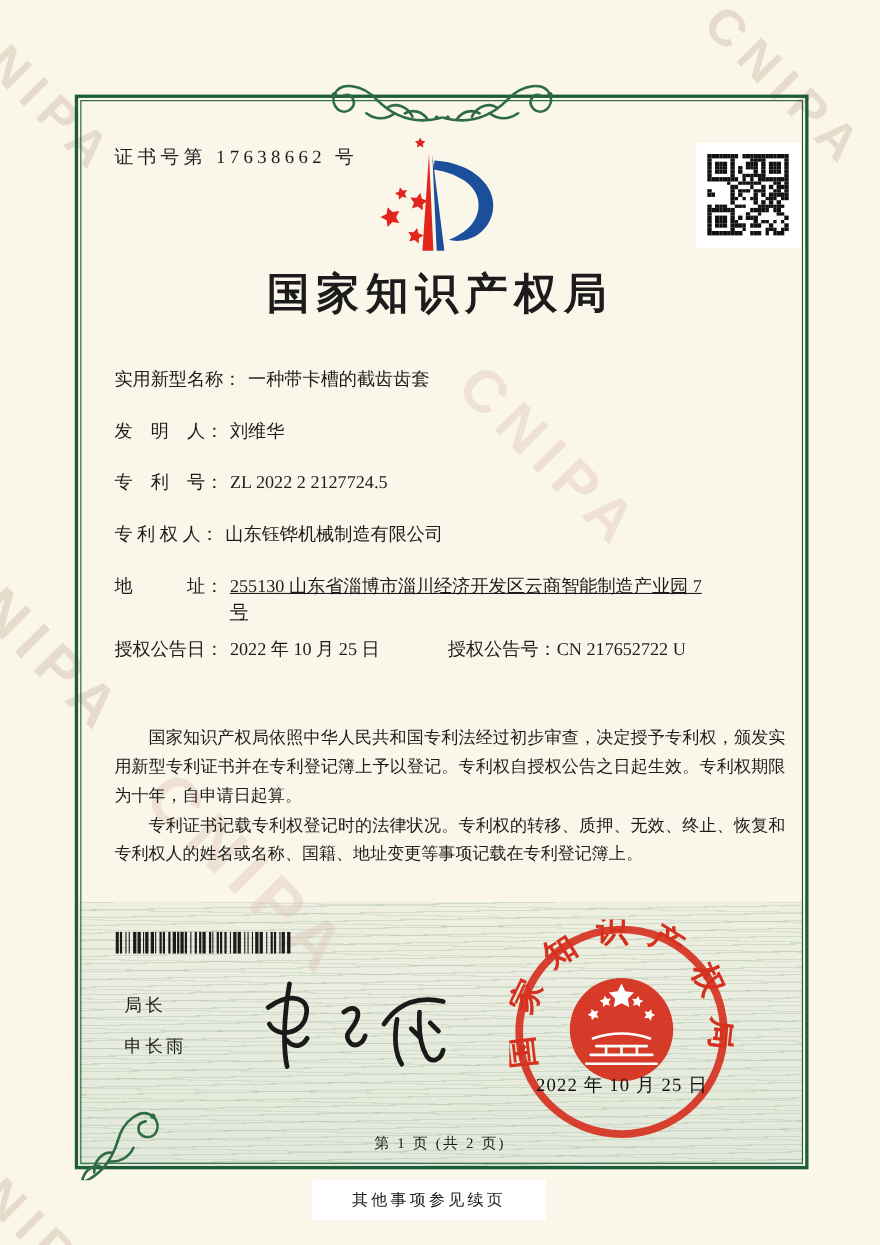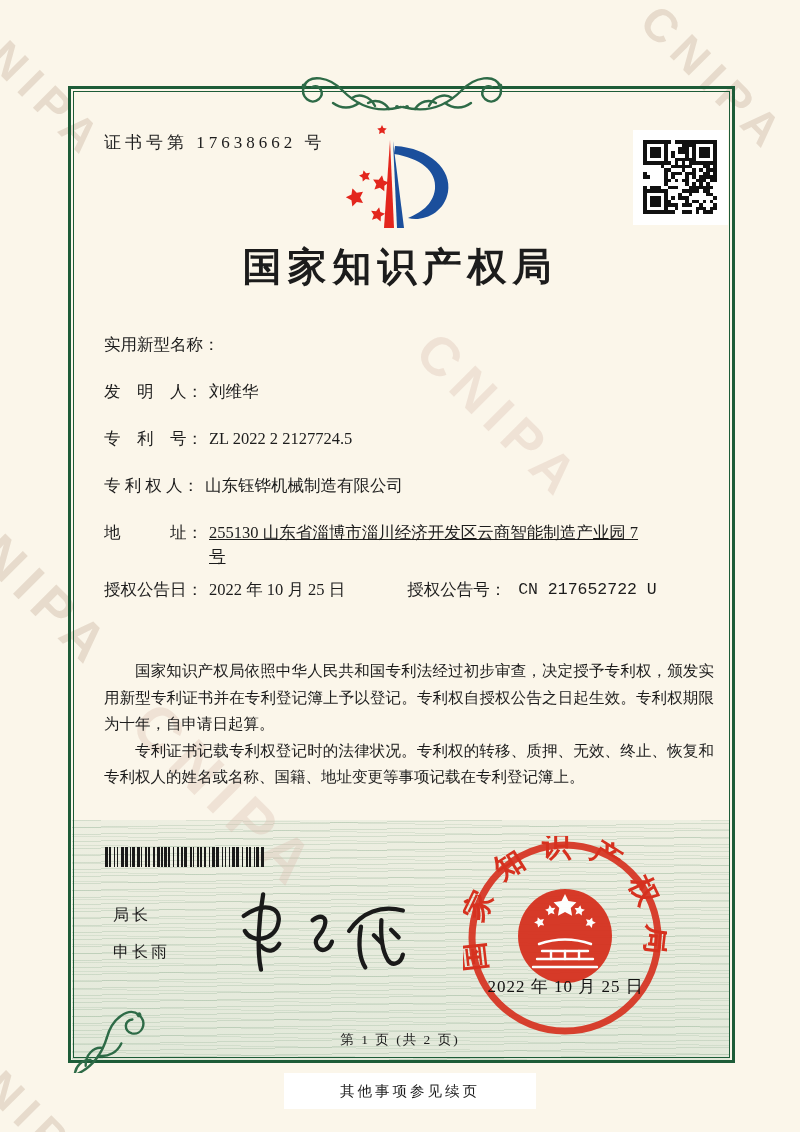--- a/index.html
+++ b/index.html
@@ -70,21 +70,21 @@
   .seal{ position:absolute; left:463px; top:836px; width:204px; height:204px; }
   .seal-date{
     position:absolute; left:478px; top:975px; width:175px; text-align:center;
     font-size:17px; letter-spacing:1px; color:#111;
   }
   .page-num{
     position:absolute; left:0; top:1031px; width:100%; text-align:center;
     font-size:13.5px; letter-spacing:2px;
   }
   .cont-box{
-    position:absolute; left:284px; top:1073px; width:252px; height:36px;
+    position:absolute; left:284px; top:1073px; width:212px; height:36px;
     background:#ffffff; text-align:center; line-height:36px; font-size:14.5px;
     letter-spacing:3px; z-index:3;
   }
   .orn{ position:absolute; z-index:3; pointer-events:none; }
   .orn-top{ left:287px; top:60px; width:230px; height:54px; }
   .orn-bl{ left:55px; top:995px; width:100px; height:78px; }
 </style>
 </head>
 <body>
 
@@ -151,20 +151,21 @@
 
     <div class="qr-patch">
       <div class="qr" id="qr"><i class="b"></i><i class="b"></i><i class="b"></i><i class="b"></i><i class="b"></i><i class="b"></i><i class="b"></i><i class="b"></i><i></i><i class="b"></i><i class="b"></i><i class="b"></i><i class="b"></i><i class="b"></i><i class="b"></i><i class="b"></i><i class="b"></i><i class="b"></i><i class="b"></i><i class="b"></i><i class="b"></i><br><i class="b"></i><i></i><i></i><i></i><i></i><i></i><i class="b"></i><i></i><i></i><i></i><i></i><i class="b"></i><i class="b"></i><i class="b"></i><i class="b"></i><i></i><i></i><i></i><i></i><i></i><i class="b"></i><br><i class="b"></i><i></i><i class="b"></i><i class="b"></i><i class="b"></i><i></i><i class="b"></i><i></i><i></i><i></i><i class="b"></i><i class="b"></i><i class="b"></i><i></i><i class="b"></i><i></i><i class="b"></i><i class="b"></i><i class="b"></i><i></i><i class="b"></i><br><i class="b"></i><i></i><i class="b"></i><i class="b"></i><i class="b"></i><i></i><i class="b"></i><i></i><i class="b"></i><i></i><i class="b"></i><i class="b"></i><i class="b"></i><i></i><i class="b"></i><i></i><i class="b"></i><i class="b"></i><i class="b"></i><i></i><i class="b"></i><br><i class="b"></i><i></i><i class="b"></i><i class="b"></i><i class="b"></i><i></i><i class="b"></i><i></i><i class="b"></i><i></i><i></i><i></i><i class="b"></i><i></i><i class="b"></i><i></i><i class="b"></i><i class="b"></i><i class="b"></i><i></i><i class="b"></i><br><i class="b"></i><i></i><i></i><i></i><i></i><i></i><i class="b"></i><i></i><i></i><i class="b"></i><i class="b"></i><i class="b"></i><i class="b"></i><i class="b"></i><i class="b"></i><i></i><i></i><i></i><i></i><i></i><i class="b"></i><br><i class="b"></i><i class="b"></i><i class="b"></i><i class="b"></i><i class="b"></i><i class="b"></i><i class="b"></i><i class="b"></i><i></i><i class="b"></i><i></i><i class="b"></i><i></i><i class="b"></i><i class="b"></i><i class="b"></i><i class="b"></i><i class="b"></i><i class="b"></i><i class="b"></i><i class="b"></i><br><i></i><i></i><i></i><i></i><i></i><i class="b"></i><i></i><i></i><i class="b"></i><i class="b"></i><i class="b"></i><i class="b"></i><i class="b"></i><i class="b"></i><i></i><i></i><i></i><i class="b"></i><i class="b"></i><i></i><i class="b"></i><br><i></i><i></i><i></i><i></i><i></i><i></i><i class="b"></i><i class="b"></i><i></i><i></i><i></i><i class="b"></i><i></i><i></i><i class="b"></i><i></i><i class="b"></i><i></i><i class="b"></i><i class="b"></i><i class="b"></i><br><i class="b"></i><i></i><i></i><i></i><i></i><i></i><i class="b"></i><i></i><i class="b"></i><i class="b"></i><i class="b"></i><i></i><i class="b"></i><i class="b"></i><i class="b"></i><i></i><i></i><i class="b"></i><i class="b"></i><i></i><i class="b"></i><br><i class="b"></i><i class="b"></i><i></i><i></i><i></i><i></i><i class="b"></i><i></i><i class="b"></i><i></i><i></i><i></i><i class="b"></i><i></i><i class="b"></i><i></i><i class="b"></i><i class="b"></i><i class="b"></i><i class="b"></i><i class="b"></i><br><i></i><i></i><i></i><i></i><i></i><i></i><i class="b"></i><i class="b"></i><i></i><i class="b"></i><i></i><i class="b"></i><i class="b"></i><i></i><i></i><i class="b"></i><i class="b"></i><i class="b"></i><i></i><i class="b"></i><i class="b"></i><br><i></i><i></i><i></i><i></i><i></i><i></i><i class="b"></i><i></i><i></i><i></i><i></i><i></i><i class="b"></i><i></i><i class="b"></i><i></i><i class="b"></i><i></i><i class="b"></i><i></i><i></i><br><i class="b"></i><i></i><i class="b"></i><i class="b"></i><i class="b"></i><i></i><i></i><i class="b"></i><i class="b"></i><i class="b"></i><i></i><i></i><i></i><i class="b"></i><i class="b"></i><i class="b"></i><i class="b"></i><i class="b"></i><i class="b"></i><i class="b"></i><i></i><br><i class="b"></i><i class="b"></i><i class="b"></i><i class="b"></i><i class="b"></i><i class="b"></i><i class="b"></i><i></i><i></i><i></i><i></i><i class="b"></i><i class="b"></i><i class="b"></i><i class="b"></i><i class="b"></i><i></i><i class="b"></i><i class="b"></i><i></i><i></i><br><i class="b"></i><i></i><i></i><i></i><i></i><i></i><i class="b"></i><i></i><i></i><i></i><i class="b"></i><i></i><i></i><i class="b"></i><i></i><i></i><i></i><i></i><i class="b"></i><i class="b"></i><i></i><br><i class="b"></i><i></i><i class="b"></i><i class="b"></i><i class="b"></i><i></i><i class="b"></i><i></i><i class="b"></i><i></i><i class="b"></i><i class="b"></i><i class="b"></i><i></i><i></i><i></i><i></i><i></i><i></i><i></i><i class="b"></i><br><i class="b"></i><i></i><i class="b"></i><i class="b"></i><i class="b"></i><i></i><i class="b"></i><i class="b"></i><i></i><i></i><i></i><i></i><i class="b"></i><i></i><i class="b"></i><i class="b"></i><i></i><i class="b"></i><i></i><i class="b"></i><i></i><br><i class="b"></i><i></i><i class="b"></i><i class="b"></i><i class="b"></i><i></i><i class="b"></i><i class="b"></i><i class="b"></i><i class="b"></i><i></i><i class="b"></i><i class="b"></i><i class="b"></i><i></i><i></i><i class="b"></i><i></i><i></i><i></i><i class="b"></i><br><i class="b"></i><i></i><i></i><i></i><i></i><i></i><i class="b"></i><i></i><i></i><i class="b"></i><i></i><i></i><i></i><i></i><i></i><i class="b"></i><i class="b"></i><i class="b"></i><i></i><i class="b"></i><i class="b"></i><br><i class="b"></i><i class="b"></i><i class="b"></i><i class="b"></i><i class="b"></i><i class="b"></i><i class="b"></i><i class="b"></i><i class="b"></i><i></i><i></i><i class="b"></i><i class="b"></i><i class="b"></i><i></i><i class="b"></i><i></i><i class="b"></i><i class="b"></i><i class="b"></i><i></i><br></div>
     </div>
 
     <div class="title">国家知识产权局</div>
 
     <div class="fields">
       <div class="frow">
         <span class="flabel">实用新型名称：</span>
+        <span class="fvalue">一种带卡槽的截齿齿套</span>
       </div>
       <div class="frow">
         <span class="flabel">发　明　人：</span>
         <span class="fvalue">刘维华</span>
       </div>
       <div class="frow">
         <span class="flabel">专　利　号：</span>
         <span class="fvalue">ZL 2022 2 2127724.5</span>
       </div>
       <div class="frow">
@@ -172,21 +173,21 @@
         <span class="fvalue">山东钰铧机械制造有限公司</span>
       </div>
       <div class="frow addr">
         <span class="flabel">地　　　址：</span>
         <span class="fvalue" style="max-width:440px;text-decoration:underline;">255130 山东省淄博市淄川经济开发区云商智能制造产业园 7 号</span>
       </div>
       <div class="grant-row">
         <span>授权公告日：</span>
         <span style="margin-left:6px;">2022 年 10 月 25 日</span>
         <span class="g2">授权公告号：</span>
-        <span style="margin-left:12px;font-family:Liberation Mono, monospace;">CN 217652722 U</span>
+        <span style="margin-left:0;">CN 217652722 U</span>
       </div>
     </div>
 
     <div class="body-text">
       <p>国家知识产权局依照中华人民共和国专利法经过初步审查，决定授予专利权，颁发实用新型专利证书并在专利登记簿上予以登记。专利权自授权公告之日起生效。专利权期限为十年，自申请日起算。</p>
       <p>专利证书记载专利权登记时的法律状况。专利权的转移、质押、无效、终止、恢复和专利权人的姓名或名称、国籍、地址变更等事项记载在专利登记簿上。</p>
     </div>
 
     <div class="barcode" id="barcode"><i class="b" style="width: 2.9px;"></i><i style="width: 1.45px;"></i><i class="b" style="width: 1.45px;"></i><i style="width: 2.9px;"></i><i class="b" style="width: 1.45px;"></i><i style="width: 1.45px;"></i><i class="b" style="width: 1.45px;"></i><i style="width: 2.9px;"></i><i class="b" style="width: 2.9px;"></i><i style="width: 1.45px;"></i><i class="b" style="width: 2.9px;"></i><i style="width: 1.45px;"></i><i class="b" style="width: 1.45px;"></i><i style="width: 1.45px;"></i><i class="b" style="width: 2.9px;"></i><i style="width: 1.45px;"></i><i class="b" style="width: 2.9px;"></i><i style="width: 1.45px;"></i><i class="b" style="width: 1.45px;"></i><i style="width: 2.9px;"></i><i class="b" style="width: 1.45px;"></i><i style="width: 1.45px;"></i><i class="b" style="width: 1.45px;"></i><i style="width: 2.9px;"></i><i class="b" style="width: 2.9px;"></i><i style="width: 1.45px;"></i><i class="b" style="width: 2.9px;"></i><i style="width: 1.45px;"></i><i class="b" style="width: 1.45px;"></i><i style="width: 1.45px;"></i><i class="b" style="width: 2.9px;"></i><i style="width: 1.45px;"></i><i class="b" style="width: 1.45px;"></i><i style="width: 2.9px;"></i><i class="b" style="width: 1.45px;"></i><i style="width: 2.9px;"></i><i class="b" style="width: 1.45px;"></i><i style="width: 2.9px;"></i><i class="b" style="width: 1.45px;"></i><i style="width: 1.45px;"></i><i class="b" style="width: 2.9px;"></i><i style="width: 2.9px;"></i><i class="b" style="width: 1.45px;"></i><i style="width: 1.45px;"></i><i class="b" style="width: 1.45px;"></i><i style="width: 2.9px;"></i><i class="b" style="width: 1.45px;"></i><i style="width: 1.45px;"></i><i class="b" style="width: 1.45px;"></i><i style="width: 2.9px;"></i><i class="b" style="width: 1.45px;"></i><i style="width: 2.9px;"></i><i class="b" style="width: 1.45px;"></i><i style="width: 1.45px;"></i><i class="b" style="width: 2.9px;"></i><i style="width: 1.45px;"></i><i class="b" style="width: 2.9px;"></i><i style="width: 2.9px;"></i><i class="b" style="width: 1.45px;"></i><i style="width: 1.45px;"></i><i class="b" style="width: 1.45px;"></i><i style="width: 2.9px;"></i><i class="b" style="width: 1.45px;"></i><i style="width: 1.45px;"></i><i class="b" style="width: 2.9px;"></i><i style="width: 1.45px;"></i><i class="b" style="width: 2.9px;"></i><i style="width: 2.9px;"></i><i class="b" style="width: 1.45px;"></i><i style="width: 2.9px;"></i><i class="b" style="width: 1.45px;"></i><i style="width: 1.45px;"></i><i class="b" style="width: 1.45px;"></i><i style="width: 2.9px;"></i><i class="b" style="width: 1.45px;"></i><i style="width: 1.45px;"></i><i class="b" style="width: 2.9px;"></i><i style="width: 1.45px;"></i><i class="b" style="width: 2.9px;"></i></div>
 

